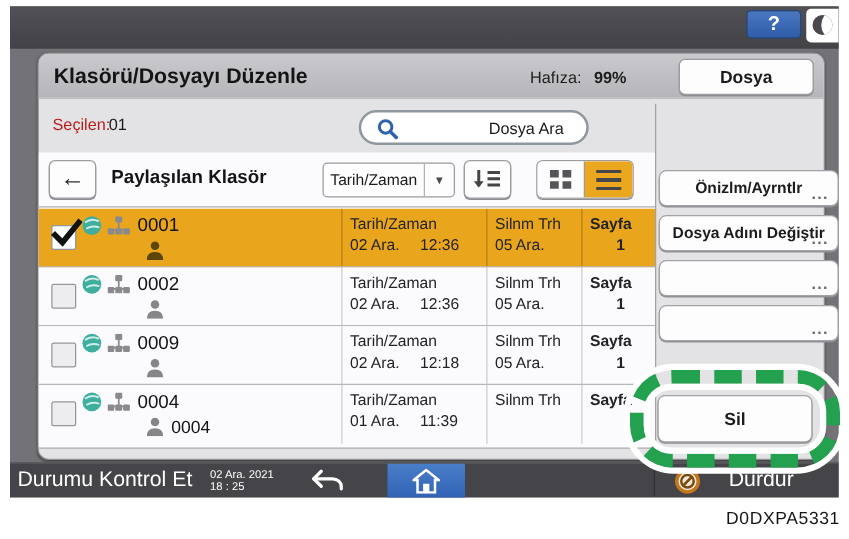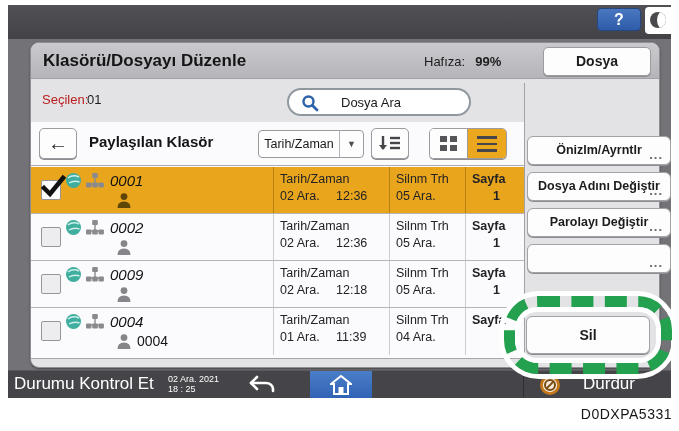--- a/index.html
+++ b/index.html
@@ -21,21 +21,21 @@
   .mem{position:absolute;left:393px;top:11px;font-size:13px;color:#1c1c1e;}
   .mem b{font-weight:700;margin-left:10px;}
   .kapat{position:absolute;left:512px;top:4px;width:108px;height:29px;background:#fdfdfd;border:1px solid #9c9ca0;border-radius:5px;font-size:14px;font-weight:700;color:#1c1c1e;text-align:center;line-height:27px;box-shadow:0 1px 0 #8e8e92;}
 
   
   .subrow{position:absolute;left:0;top:37px;width:628px;height:42px;}
   .sel-label{position:absolute;left:11px;top:12px;font-size:13px;color:#b91c1c;}
   .sel-val{position:absolute;left:56px;top:12px;font-size:13px;color:#1c1c1e;}
   .search{position:absolute;left:256px;top:8px;width:184px;height:28px;background:#fff;border:2px solid #8f979f;border-radius:15px;}
   .search .mag{position:absolute;left:12px;top:4px;}
-  .search .ph{position:absolute;left:52px;top:5px;width:110px;text-align:left;font-size:13px;color:#1a1a1c;}
+  .search .ph{position:absolute;left:52px;top:5px;width:110px;text-align:right;font-size:13px;color:#1a1a1c;}
 
   
   .listzone{position:absolute;left:0;top:79px;width:493px;height:237px;background:#fbfbfd;border-bottom:1px solid #a8a8ac;}
   .vdivider{position:absolute;left:493px;top:40px;width:1px;height:278px;background:#a2a2a6;}
 
   
   .toolbar{position:absolute;left:0;top:0;width:493px;height:44px;border-bottom:1px solid #aeaeb2;}
   .back-btn{position:absolute;left:8px;top:6px;width:38px;height:31px;background:#fdfdfd;border:1px solid #9c9ca0;border-radius:5px;box-shadow:0 1px 0 #8e8e92;color:#2e2e32;font-size:20px;font-weight:700;text-align:center;line-height:28px;}
   .folder-label{position:absolute;left:58px;top:11px;font-size:15px;font-weight:700;color:#141416;}
   .sortdrop{position:absolute;left:227px;top:8px;width:106px;height:28px;background:#fdfdfd;border:1px solid #9c9ca0;border-radius:4px;}
@@ -52,21 +52,21 @@
   
   .rows{position:absolute;left:0;top:45px;width:493px;}
   .row{position:relative;width:493px;height:47px;border-bottom:1px solid #b6b6ba;background:#fbfbfd;}
   .row:last-child{border-bottom:none;}
   .row.selected{background:#e9a61c;}
   .row .cdiv{position:absolute;top:0;width:1px;height:100%;background:rgba(0,0,0,.18);}
   .row.selected .cdiv{background:rgba(90,60,0,.35);}
   .checkbox{position:absolute;left:10px;top:13px;width:20px;height:20px;background:#fdfdfd;border:1px solid #96969a;border-radius:2px;}
   .row:not(.selected) .checkbox{background:#ededef;}
   .checkmark{position:absolute;left:-2px;top:-7px;}
-  .line1{position:absolute;left:34px;top:3px;height:20px;display:flex;align-items:center;gap:4px;font-style:italic;}
+  .line1{position:absolute;left:34px;top:3px;height:20px;display:flex;align-items:center;gap:4px;}
   .fname{font-size:15px;color:#141416;margin-left:2px;}
   .line2{position:absolute;left:86px;top:23px;height:20px;display:flex;align-items:center;gap:6px;}
   .owner{font-size:14px;color:#141416;}
   .person-icon{color:#85858a;display:inline-flex;}
   .row.selected .person-icon{color:#5e4508;}
   .col{position:absolute;top:0;height:100%;font-size:12.5px;color:#232327;padding:4px 0 0 7px;}
   .col .lbl{display:block;line-height:16px;}
   .col .val{display:block;line-height:18px;}
   .c-date{left:242px;width:116px;}
   .c-date .d{display:inline-block;width:56px;}
@@ -335,34 +335,33 @@
                   </svg>
                 </span>
               <span class="owner">0004</span>
             </div>
             <div class="col c-date">
                 <span class="lbl">Tarih/Zaman</span>
                 <span class="val"><span class="d">01 Ara.</span><span>11:39</span></span>
               </div>
             <div class="col c-del">
                 <span class="lbl">Silnm Trh</span>
-                <span class="val">04 Ara.</span>
               </div>
             <div class="col c-pg">
                 <span class="lbl">Sayfa</span>
                 <span class="val"></span>
               </div>
           </div>
 
         </div>
       </div>
 
       <div class="abtn" style="top:93px"><span>Önizlm/Ayrntlr</span><span class="dots">...</span></div>
       <div class="abtn" style="top:129px"><span>Dosya Adını Değiştir</span><span class="dots">...</span></div>
-      <div class="abtn" style="top:165px"><span>Parolayı Değiştir</span><span class="dots">...</span></div>
+      <div class="abtn" style="top:165px"><span class="dots">...</span></div>
       <div class="abtn" style="top:201px"><span class="dots">...</span></div>
       <div class="sil-btn">Sil</div>
     </div>
 
     <div class="bottombar">
       <span class="status-label">Durumu Kontrol Et</span>
       <span class="clock"><span>02 Ara. 2021</span><br><span>18 : 25</span></span>
       <svg class="undo" width="28" height="22" viewBox="0 0 28 22">
           <path d="M9 3 L3 9 L9 15" fill="none" stroke="#fff" stroke-width="2.6" stroke-linecap="round" stroke-linejoin="round"></path>
           <path d="M3 9 H18 a7 6 0 0 1 7 6 v2" fill="none" stroke="#fff" stroke-width="2.6" stroke-linecap="round"></path>

